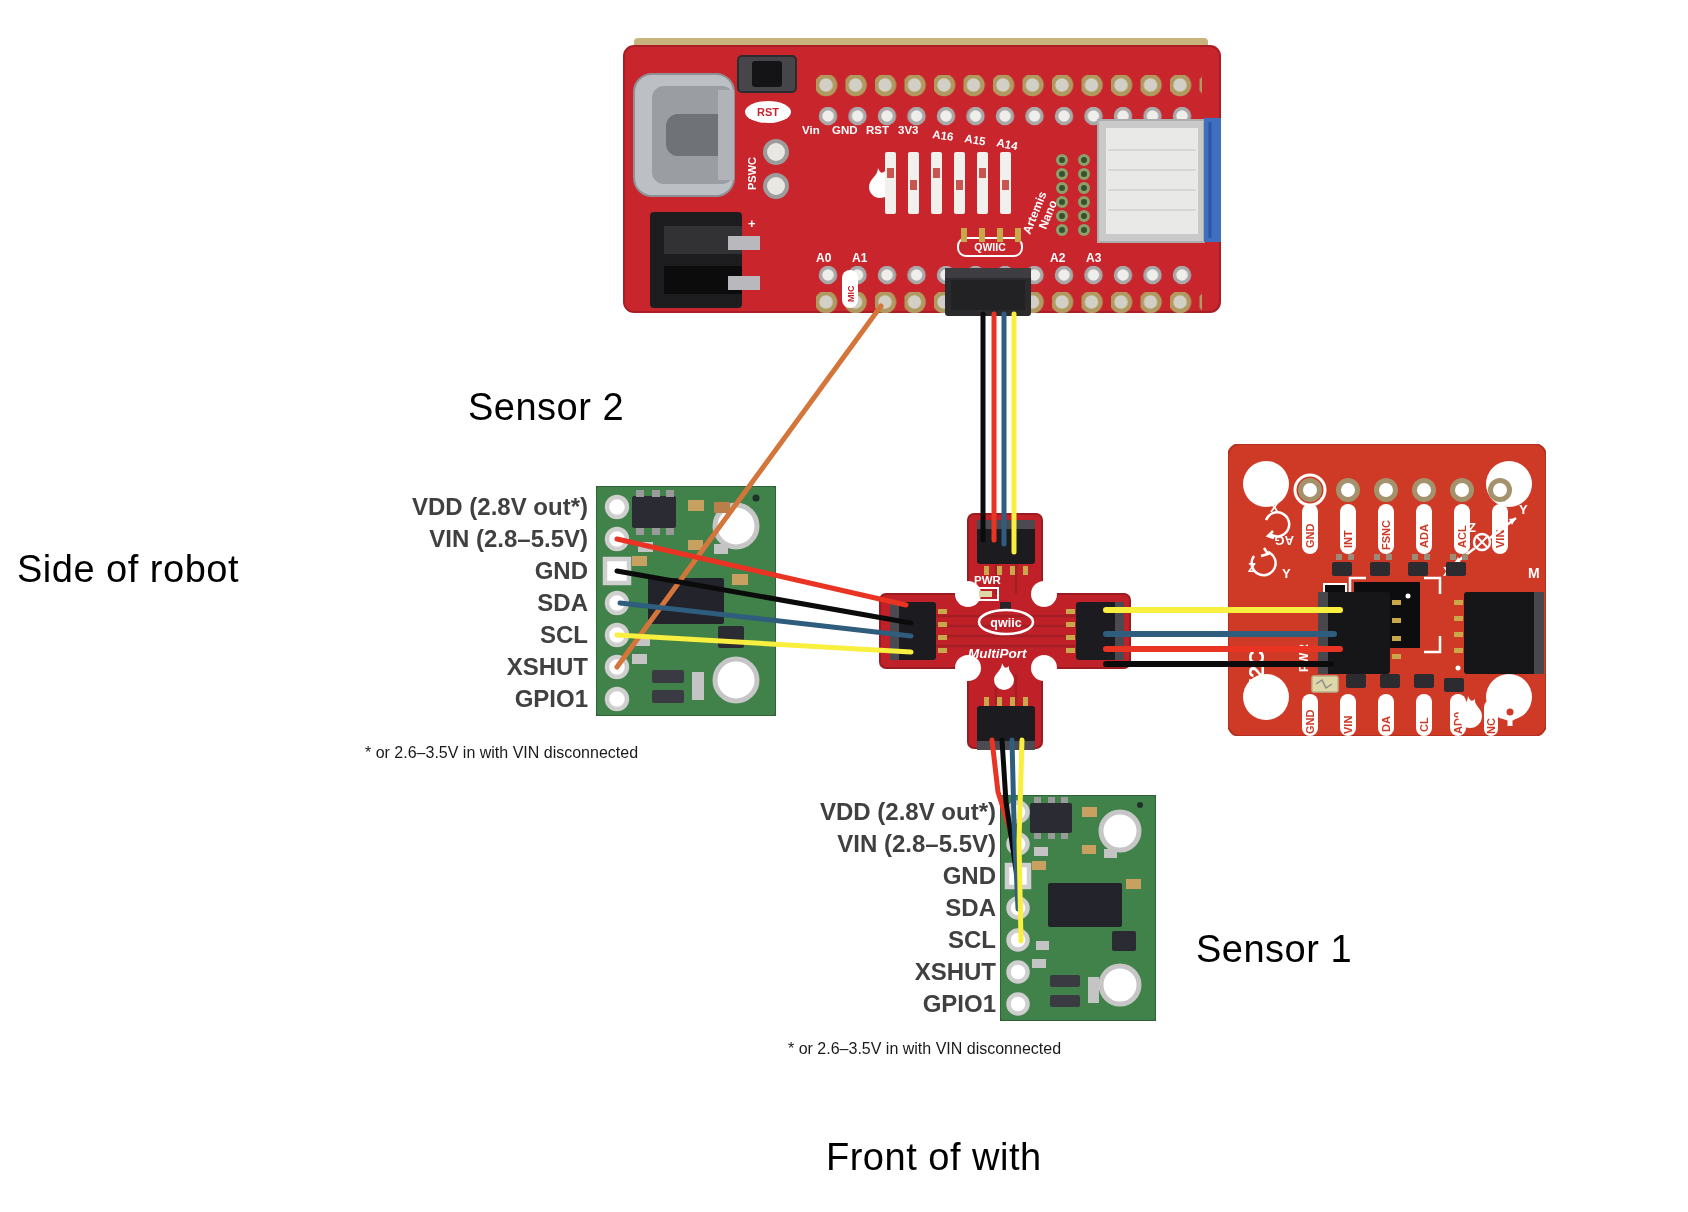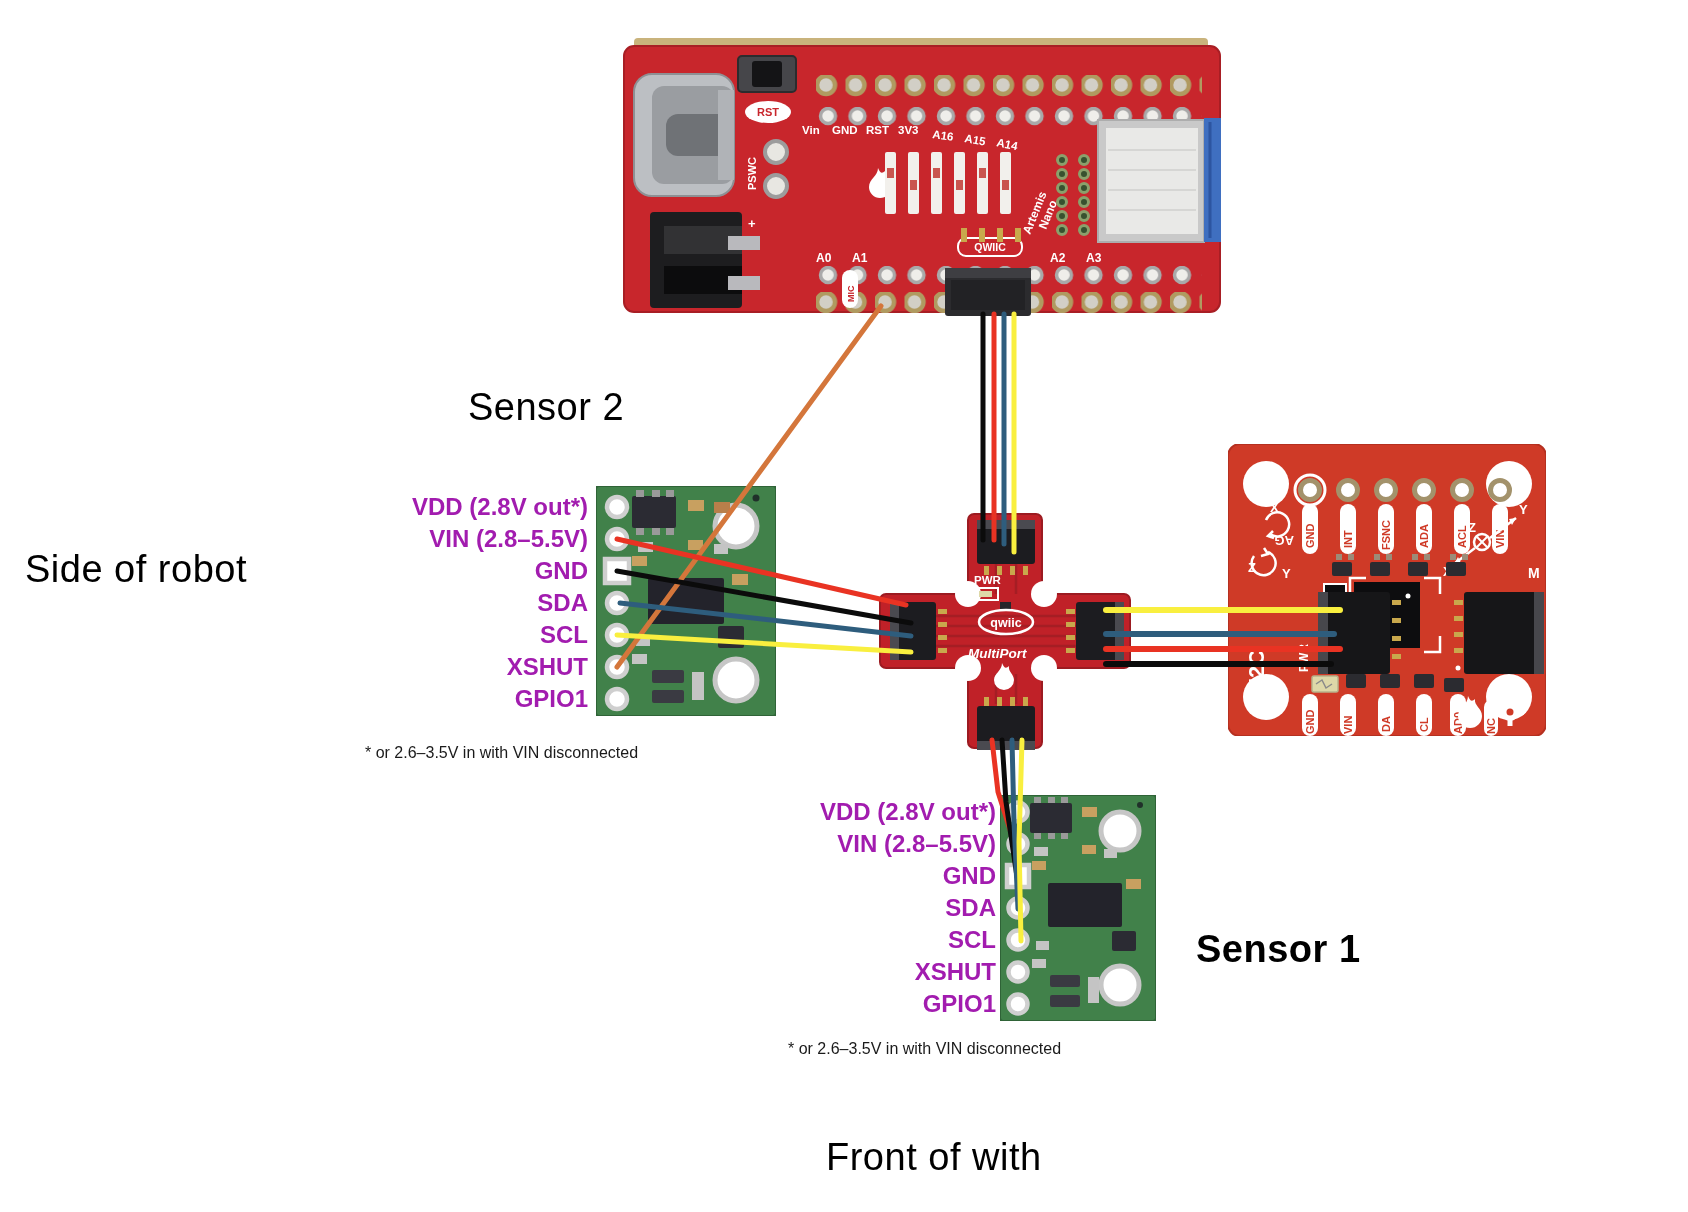--- a/index.html
+++ b/index.html
@@ -7,36 +7,36 @@
     width:1688px;height:1212px;position:relative;background:#ffffff;
     font-family:"Liberation Sans",sans-serif;overflow:hidden;
   }
   .abs{position:absolute;}
   .big-label{
     position:absolute;font-size:38px;font-weight:500;color:#000;white-space:nowrap;
     letter-spacing:0.5px;
   }
   .pin-col{position:absolute;display:flex;flex-direction:column;align-items:flex-end;}
   .pin-row{
-    height:32px;line-height:32px;font-weight:bold;font-size:24px;color:#a21caf;
+    height:32px;line-height:32px;font-weight:bold;font-size:24px;color:#404040;
     white-space:nowrap;text-align:right;
   }
   .footnote{
     position:absolute;font-size:16px;color:#1a1a1a;white-space:nowrap;
   }
   svg text{font-family:"Liberation Sans",sans-serif;}
   #wire-layer{position:absolute;left:0;top:0;z-index:50;pointer-events:none;}
   .board{z-index:10;}
 </style>
 </head>
 <body>
 
 <div class="big-label" style="left:428px;top:386px;margin-left:40px;">Sensor 2</div>
-<div class="big-label" style="left:25px;top:548px;">Side of robot</div>
-<div class="big-label" style="left:1196px;top:928px;font-weight:bold;">Sensor 1</div>
+<div class="big-label" style="left:17px;top:548px;">Side of robot</div>
+<div class="big-label" style="left:1196px;top:928px;">Sensor 1</div>
 <div class="big-label" style="left:826px;top:1136px;">Front of with</div>
 
 <div class="pin-col" style="right:1100px;top:491px;">
   <div class="pin-row">VDD (2.8V out*)</div>
   <div class="pin-row">VIN (2.8–5.5V)</div>
   <div class="pin-row">GND</div>
   <div class="pin-row">SDA</div>
   <div class="pin-row">SCL</div>
   <div class="pin-row">XSHUT</div>
   <div class="pin-row">GPIO1</div>

